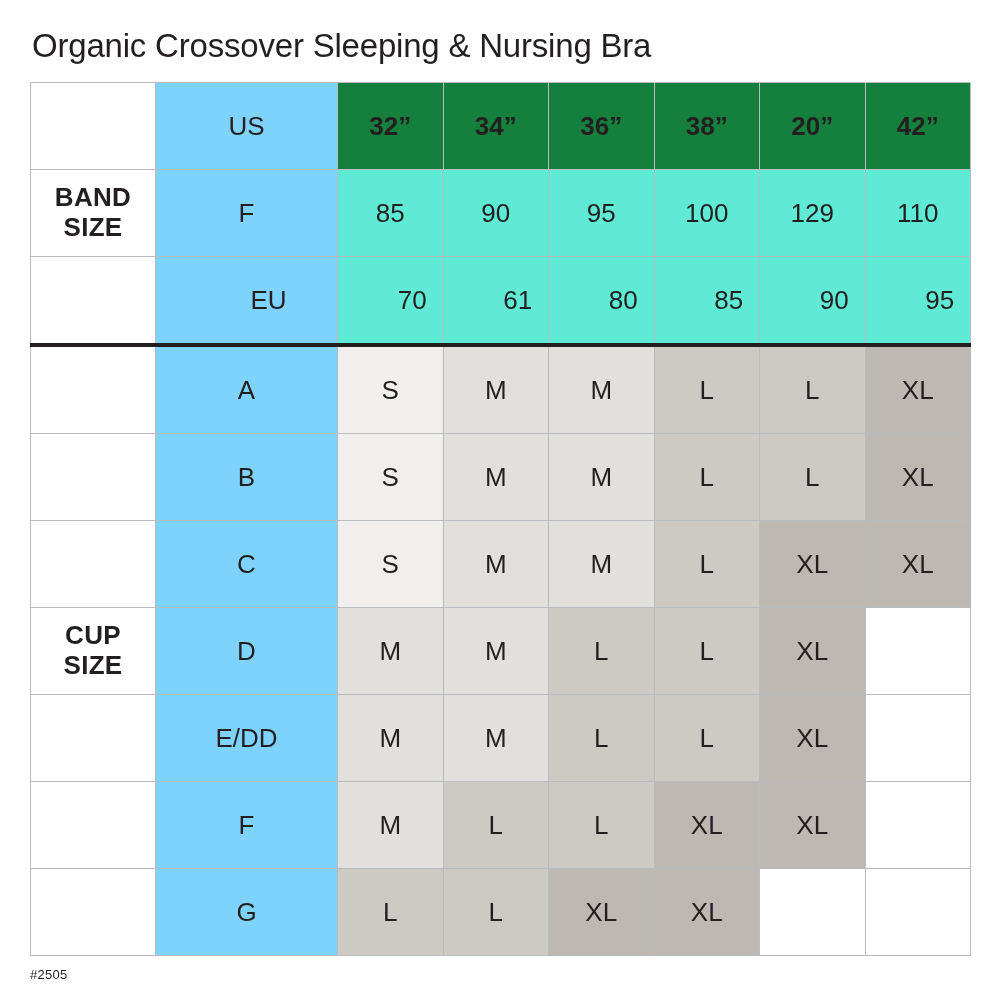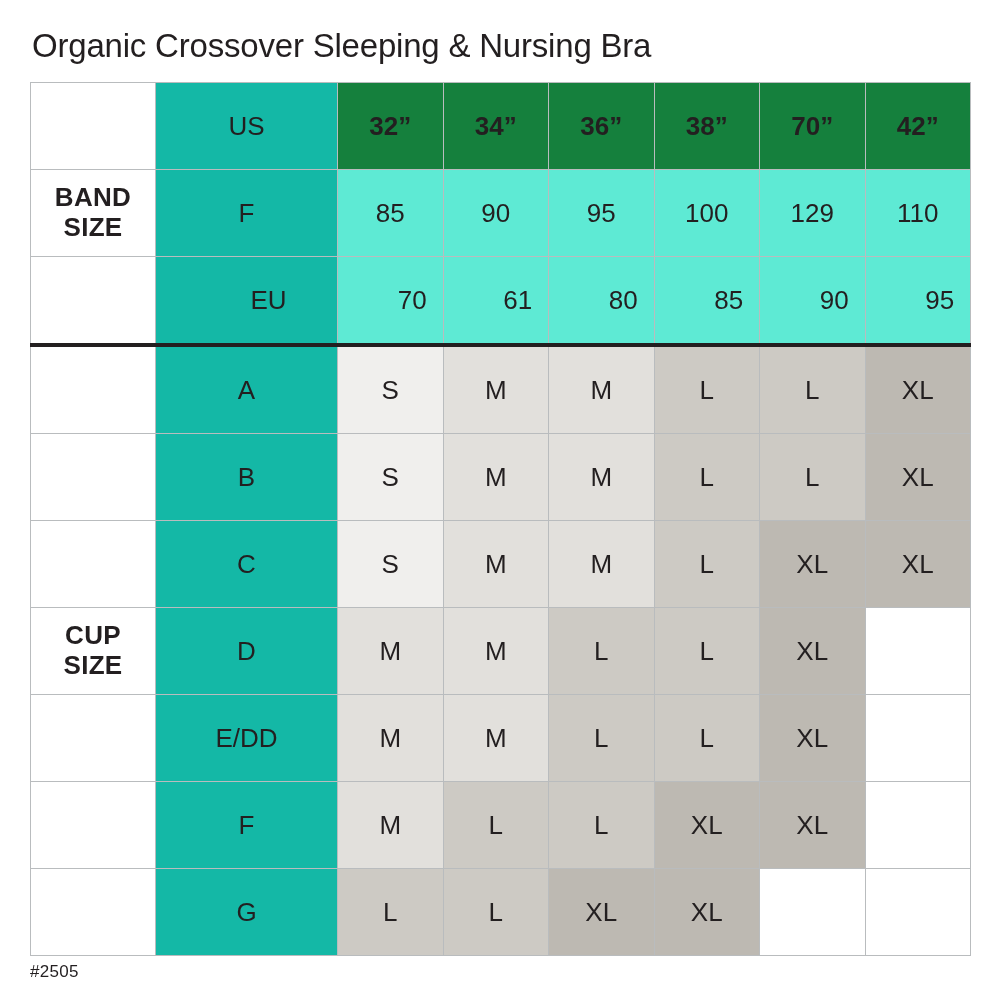--- a/index.html
+++ b/index.html
@@ -55,21 +55,21 @@
   td.row-label {
     border: none;
     font-weight: 700;
     font-size: 25px;
     line-height: 1.15;
     letter-spacing: 0.3px;
     background: #ffffff;
     margin-left: 48px;
   }
   td.sub-label {
-    background: #14b8a6;
+    background: #7dd3fc;
     color: #1d2428;
     font-size: 27px;
   }
   td.band-head {
     background: #15803d;
     font-weight: 700;
     font-size: 27px;
   }
   td.band-val {
     background: #5eead4;
@@ -91,21 +91,21 @@
     border-bottom: 4px solid #231f20;
   }
   td.empty-corner {
     border: none;
     background: #ffffff;
   }
   .footnote {
     position: absolute;
     left: 30px;
     bottom: 2px;
-    font-size: 17px;
+    font-size: 13px;
     color: #231f20;
     letter-spacing: 0.3px;
   }
 </style>
 </head>
 <body>
 
 <div class="page">
 
   <div class="chart-title">Organic Crossover Sleeping &amp; Nursing Bra</div>
@@ -123,21 +123,21 @@
     </colgroup>
     <tbody>
 
       <tr>
         <td class="empty-corner" rowspan="1"></td>
         <td class="sub-label">US</td>
         <td class="band-head">32”</td>
         <td class="band-head">34”</td>
         <td class="band-head">36”</td>
         <td class="band-head">38”</td>
-        <td class="band-head">70”</td>
+        <td class="band-head">20”</td>
         <td class="band-head">42”</td>
       </tr>
       <tr>
         <td class="row-label">
           <div>BAND</div>
           <div>SIZE</div>
         </td>
         <td class="sub-label">F</td>
         <td class="band-val">85</td>
         <td class="band-val">90</td>

